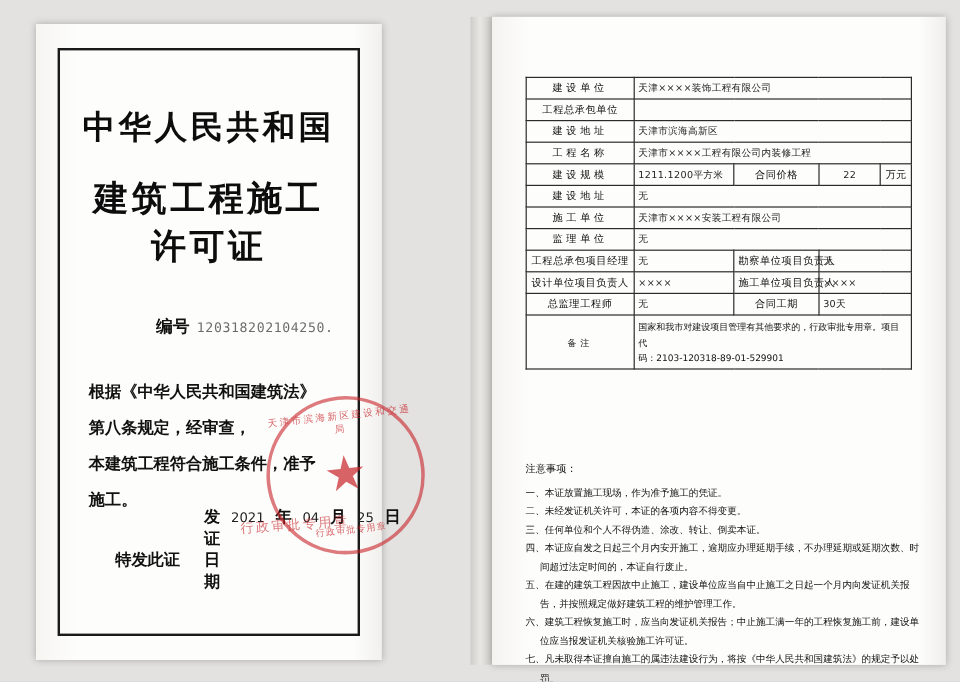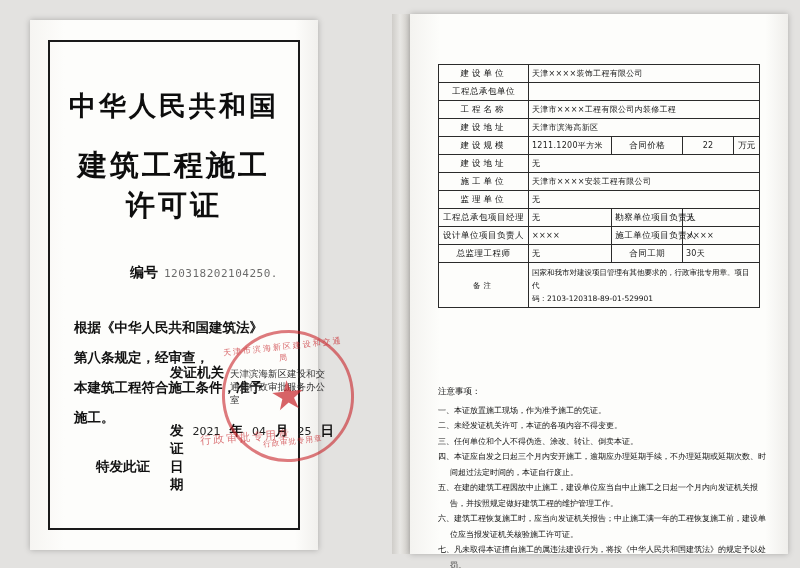--- a/index.html
+++ b/index.html
@@ -289,24 +289,20 @@
         </div>
 
         <div class="cert-body">
           <span>根据《中华人民共和国建筑法》第八条规定，经审查，</span>
           <span class="ln2">本建筑工程符合施工条件，准予施工。</span>
         </div>
 
         <div class="cert-special">特发此证</div>
 
         <div class="issuer-block">
-          <div class="issuer-row">
-            <span class="issuer-label">发证机关</span>
-            <span class="issuer-value">天津滨海新区建设和交通局行政审批服务办公室</span>
-          </div>
           <div class="date-row">
             <span>发证日期</span>
             <span class="dv">2021</span>
             <span>年</span>
             <span class="dv">04</span>
             <span>月</span>
             <span class="dv">25</span>
             <span>日</span>
           </div>
         </div>
@@ -336,26 +332,26 @@
         <tbody>
           <tr>
             <td class="lbl">建设单位</td>
             <td class="val" colspan="4">天津××××装饰工程有限公司</td>
           </tr>
           <tr>
             <td class="lbl2">工程总承包单位</td>
             <td class="val" colspan="4"></td>
           </tr>
           <tr>
+            <td class="lbl">建设地址</td>
+            <td class="val" colspan="4">天津市滨海高新区</td>
+          </tr>
+          <tr>
             <td class="lbl">工程名称</td>
             <td class="val" colspan="4">天津市××××工程有限公司内装修工程</td>
-          </tr>
-          <tr>
-            <td class="lbl">建设地址</td>
-            <td class="val" colspan="4">天津市滨海高新区</td>
           </tr>
           <tr>
             <td class="lbl">建设规模</td>
             <td class="val">1211.1200平方米</td>
             <td class="lbl2">合同价格</td>
             <td class="val center">22</td>
             <td class="center">万元</td>
           </tr>
           <tr>
             <td class="lbl">建设地址</td>

